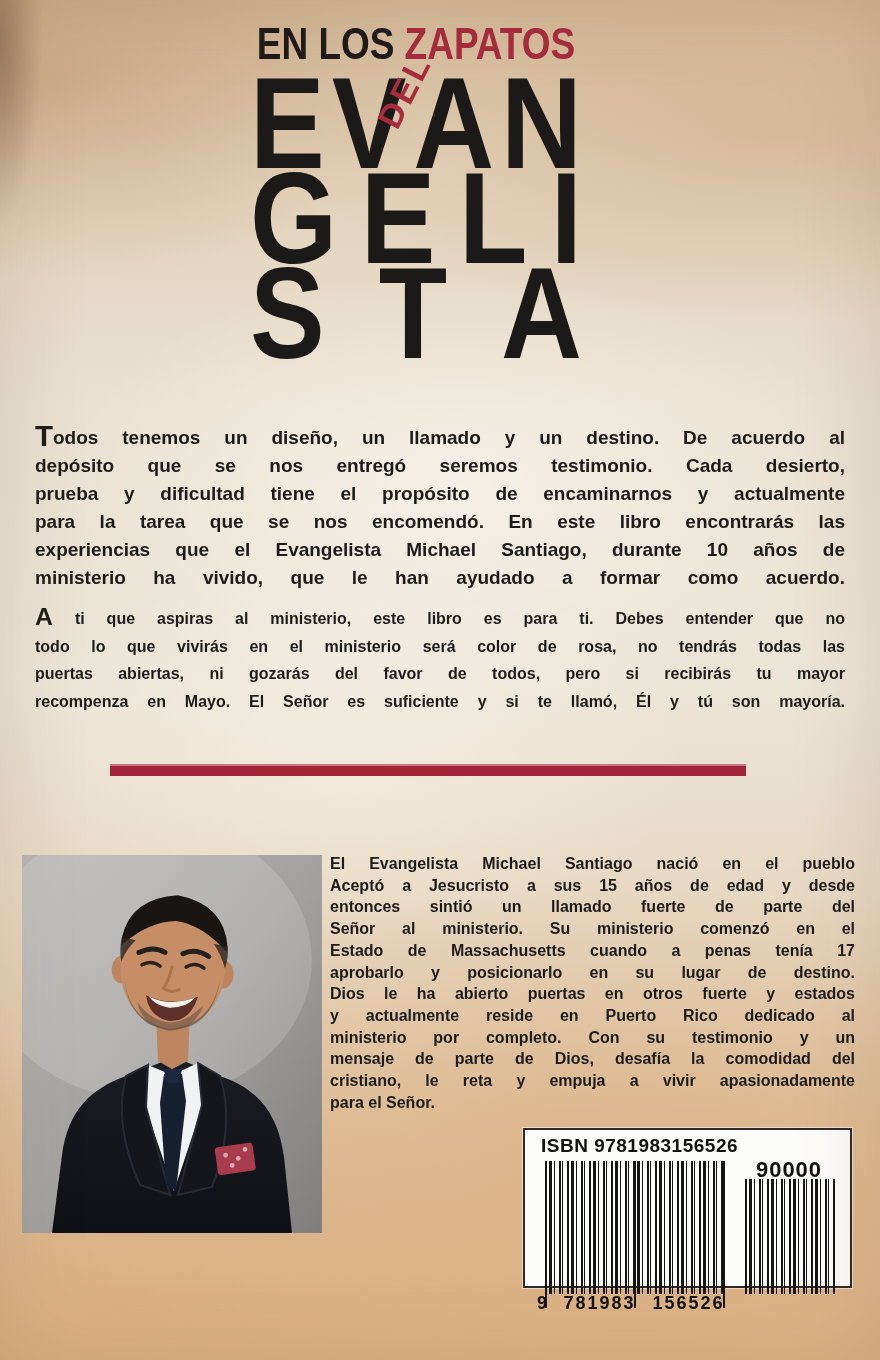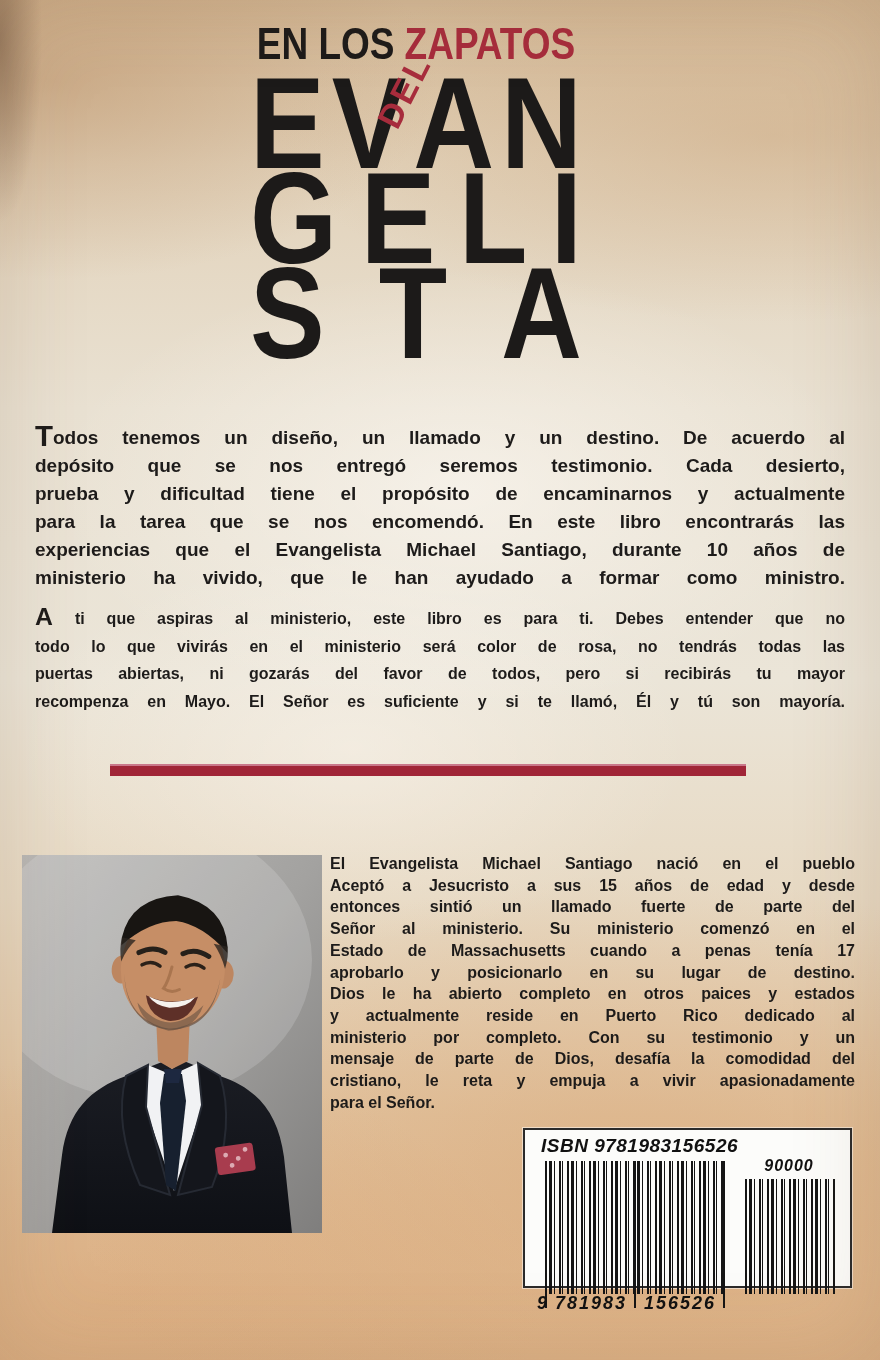--- a/index.html
+++ b/index.html
@@ -45,38 +45,38 @@
   
   .photo{position:absolute;left:22px;top:855px;width:300px;height:378px;}
   .bio{position:absolute;left:330px;top:853px;width:525px;color:#1d1b1a;
        font-size:16px;line-height:21.7px;font-weight:bold;}
   .bio .line{text-align:justify;text-align-last:justify;}
   .bio .line.last{text-align-last:left;}
 
   
   .barcode{position:absolute;left:523px;top:1128px;width:329px;height:160px;
            background:#fcfcfa;border:2px solid #2b2b2b;box-sizing:border-box;
-           box-shadow:0 0 0 1px rgba(255,255,255,0.5);font-style:italic;}
+           box-shadow:0 0 0 1px rgba(255,255,255,0.5);}
   .isbn{position:absolute;top:5px;left:12px;width:205px;text-align:center;
         font-size:19px;font-weight:bold;color:#111;letter-spacing:0.5px;}
   .bars{background-image:repeating-linear-gradient(90deg,
         #151515 0px,#151515 2px,transparent 2px,transparent 4px,
         #151515 4px,#151515 7px,transparent 7px,transparent 9px,
         #151515 9px,#151515 10px,transparent 10px,transparent 14px,
         #151515 14px,#151515 16px,transparent 16px,transparent 17px,
         #151515 17px,#151515 18px,transparent 18px,transparent 22px);}
   .bars-main{position:absolute;left:20px;top:31px;width:180px;height:133px;}
   .guard{position:absolute;top:0;width:2px;height:147px;background:#151515;}
   .guard.g-l{left:0;} .guard.g-m{left:89px;} .guard.g-r{right:0;}
   .digits{position:absolute;left:12px;top:163px;width:196px;display:flex;
           font-size:18px;font-weight:bold;color:#111;}
   .digits .d0{width:18px;text-align:left;}
-  .digits .d1,.digits .d2{flex:1;letter-spacing:2px;}
+  .digits .d1,.digits .d2{flex:1;text-align:center;letter-spacing:2px;}
   .price{position:absolute;left:212px;top:27px;width:104px;text-align:center;
-         font-size:16px;font-weight:bold;color:#111;letter-spacing:1px;}
+         font-size:22px;font-weight:bold;color:#111;letter-spacing:1px;}
   .bars-price{position:absolute;left:220px;top:49px;width:90px;height:115px;}
 </style>
 </head>
 <body>
 
 <div class="page">
 
   <div class="title">
     <div class="t-top">
       <span>EN LOS</span>
@@ -111,21 +111,21 @@
   </div>
 
   <div class="para p1">
     <div class="line">
       <span class="initial">T</span><span>odos tenemos un diseño, un llamado y un destino. De acuerdo al</span>
     </div>
     <div class="line">depósito que se nos entregó seremos testimonio. Cada desierto,</div>
     <div class="line">prueba y dificultad tiene el propósito de encaminarnos y actualmente</div>
     <div class="line">para la tarea que se nos encomendó. En este libro encontrarás las</div>
     <div class="line">experiencias que el Evangelista Michael Santiago, durante 10 años de</div>
-    <div class="line">ministerio ha vivido, que le han ayudado a formar como ministro.</div>
+    <div class="line">ministerio ha vivido, que le han ayudado a formar como acuerdo.</div>
   </div>
 
   <div class="para p2">
     <div class="line">
       <span class="initial">A</span><span> ti que aspiras al ministerio, este libro es para ti. Debes entender que no</span>
     </div>
     <div class="line">todo lo que vivirás en el ministerio será color de rosa, no tendrás todas las</div>
     <div class="line">puertas abiertas, ni gozarás del favor de todos, pero si recibirás tu mayor</div>
     <div class="line">recompenza en Mayo. El Señor es suficiente y si te llamó, Él y tú son mayoría.</div>
   </div>
@@ -195,21 +195,21 @@
     </svg>
   </div>
 
   <div class="bio">
     <div class="line">El Evangelista Michael Santiago nació en el pueblo</div>
     <div class="line">Aceptó a Jesucristo a sus 15 años de edad y desde</div>
     <div class="line">entonces sintió un llamado fuerte de parte del</div>
     <div class="line">Señor al ministerio. Su ministerio comenzó en el</div>
     <div class="line">Estado de Massachusetts cuando a penas tenía 17</div>
     <div class="line">aprobarlo y posicionarlo en su lugar de destino.</div>
-    <div class="line">Dios le ha abierto completo en otros paices y estados</div>
+    <div class="line">Dios le ha abierto puertas en otros fuerte y estados</div>
     <div class="line">y actualmente reside en Puerto Rico dedicado al</div>
     <div class="line">ministerio por completo. Con su testimonio y un</div>
     <div class="line">mensaje de parte de Dios, desafía la comodidad del</div>
     <div class="line">cristiano, le reta y empuja a vivir apasionadamente</div>
     <div class="line last">para el Señor.</div>
   </div>
 
   <div class="barcode">
     <div class="isbn">ISBN 9781983156526</div>
     <div class="bars bars-main">

